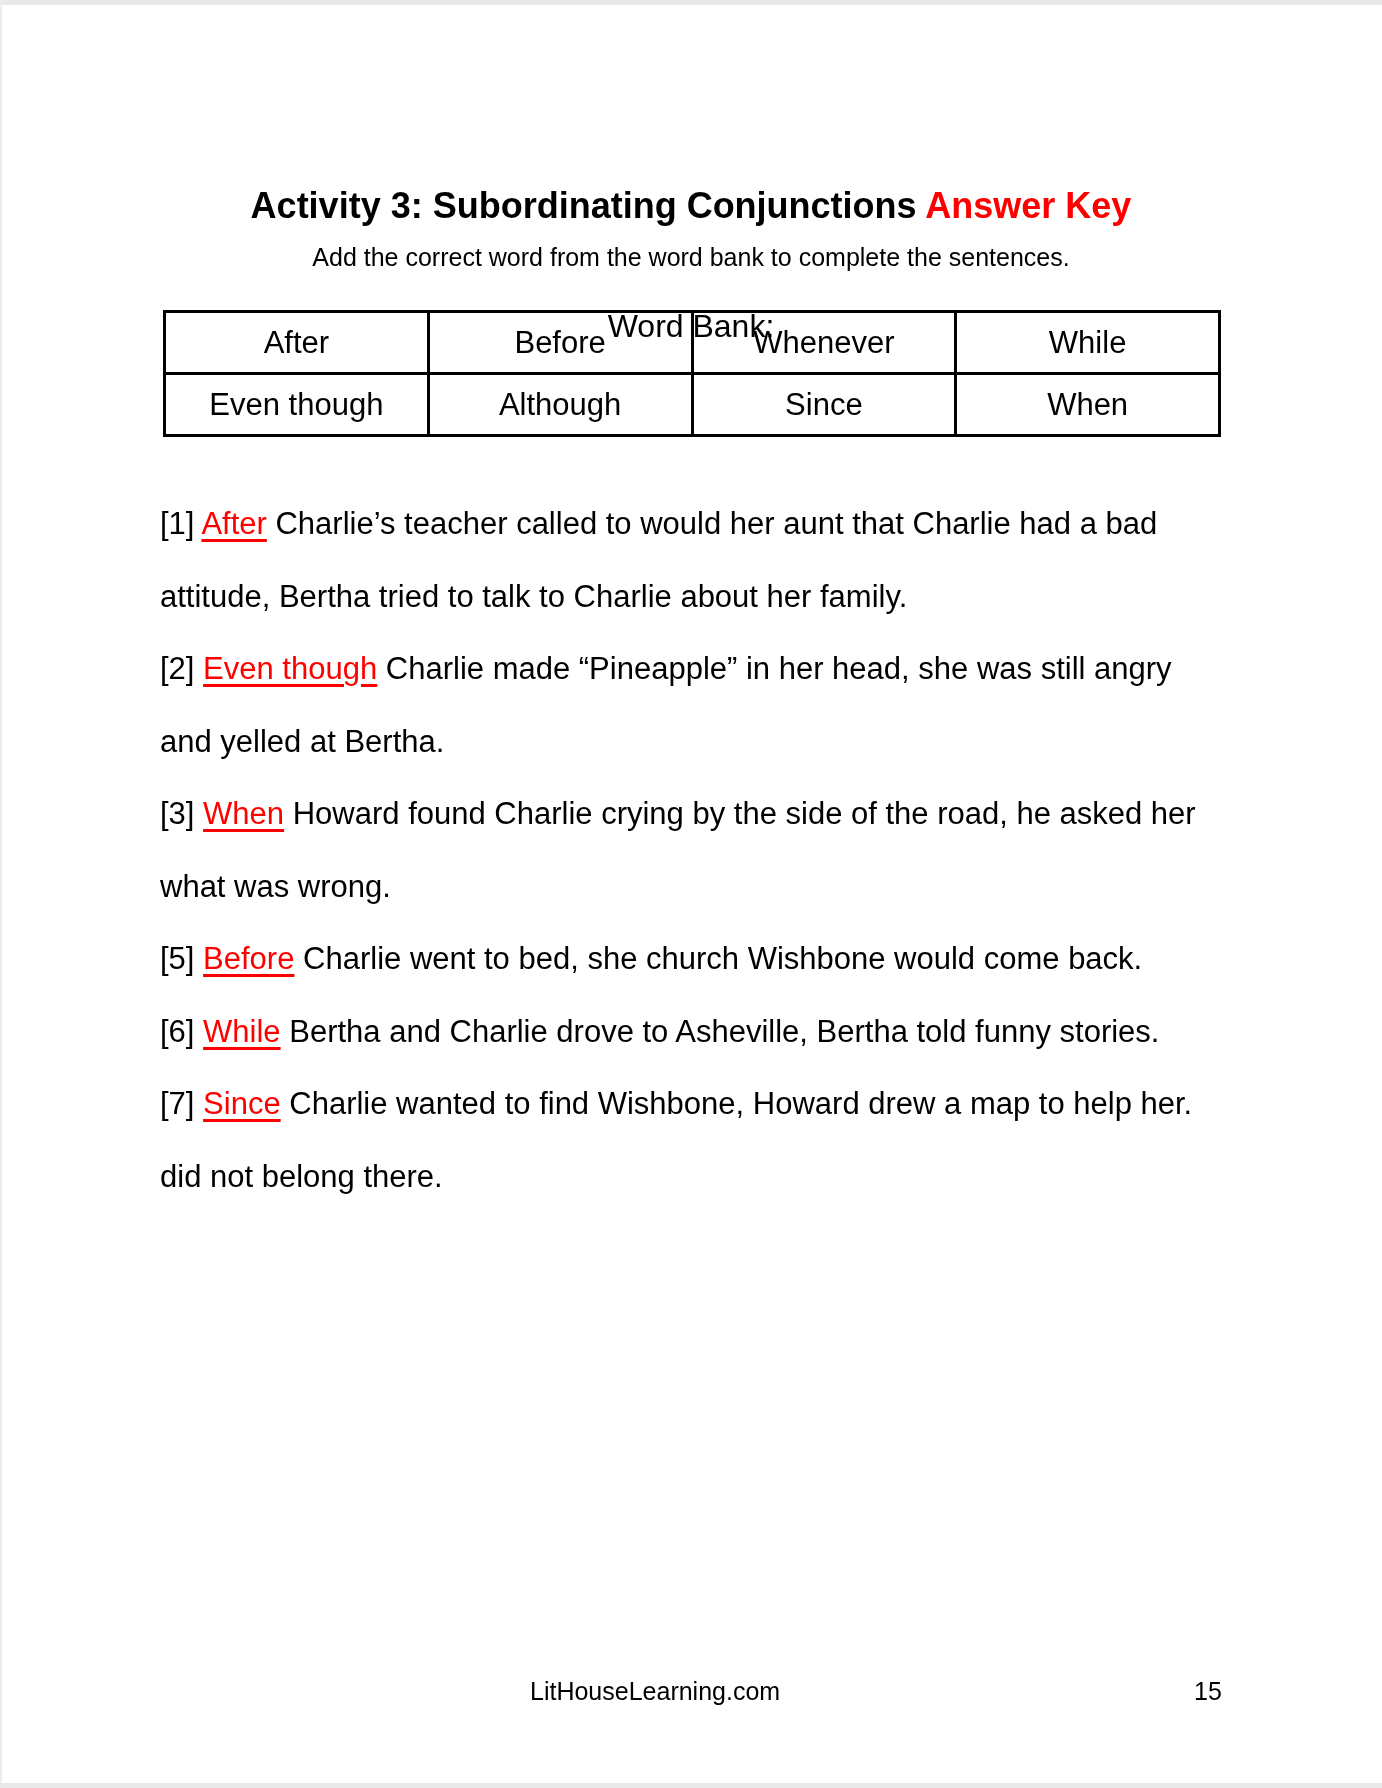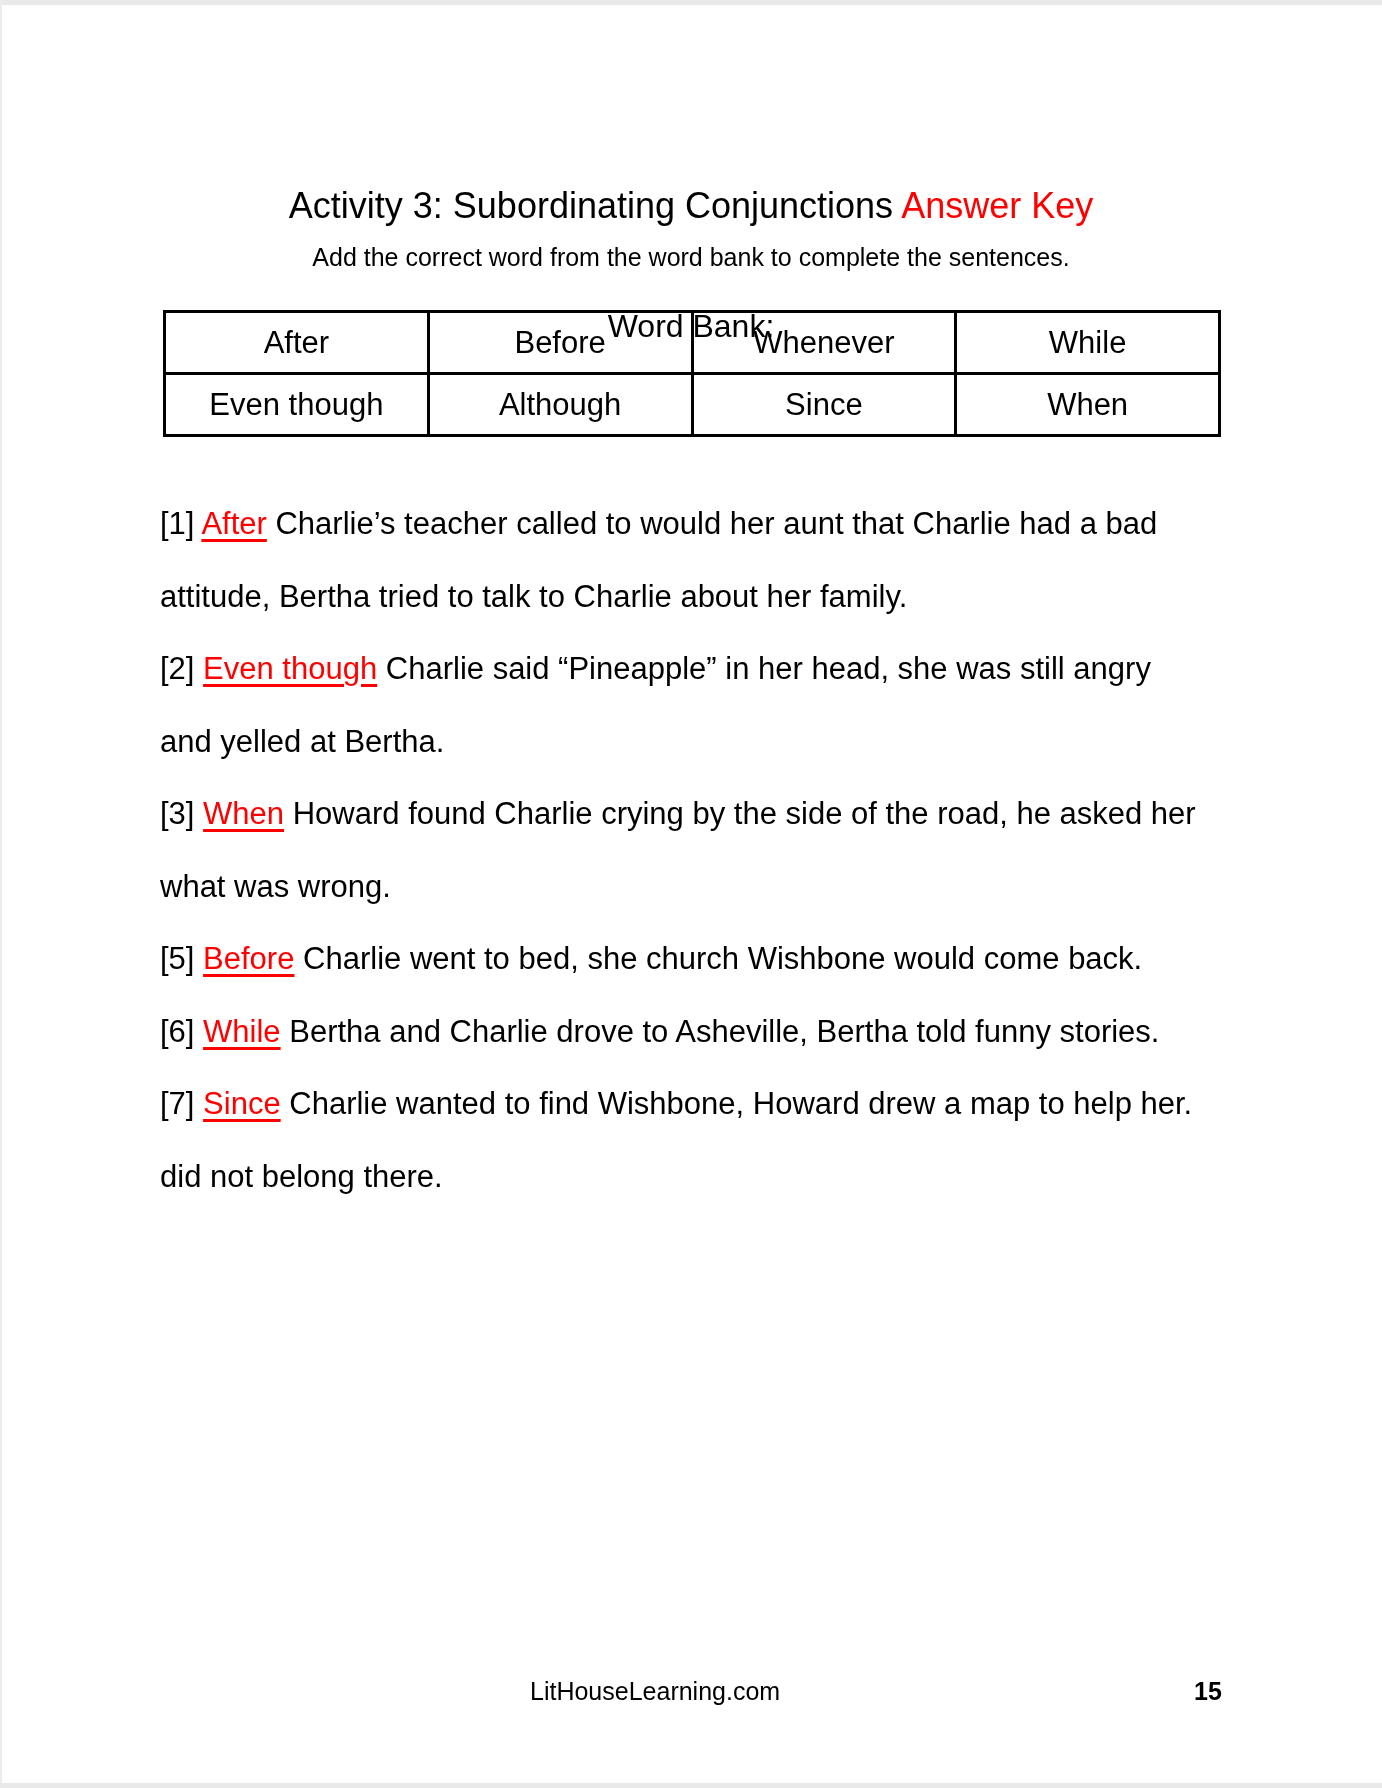--- a/index.html
+++ b/index.html
@@ -10,21 +10,21 @@
     font-family:"Liberation Sans", sans-serif;
     color:#000;
     overflow:hidden;
   }
   .edge-top{position:absolute;top:0;left:0;right:0;height:5px;background:#e9e9e9;}
   .edge-bottom{position:absolute;bottom:0;left:0;right:0;height:5px;background:#e9e9e9;}
   .edge-left{position:absolute;top:0;bottom:0;left:0;width:2px;background:#ececec;}
 
   .title{
     position:absolute;top:161px;left:0;width:100%;
-    text-align:center;font-size:36px;font-weight:normal;line-height:42px;
+    text-align:center;font-size:36px;font-weight:bold;line-height:42px;
     letter-spacing:0;
   }
   .title .red{color:#ff0000;}
   .subtitle{
     position:absolute;top:217px;left:0;width:100%;
     text-align:center;font-size:25px;line-height:30px;
   }
   .wb-label{
     position:absolute;top:276px;left:0;width:100%;
     text-align:center;font-size:32px;line-height:36px;
@@ -49,21 +49,21 @@
     text-decoration:underline;
     text-decoration-thickness:2.5px;
     text-underline-offset:5px;
   }
   .footer-site{
     position:absolute;left:530px;top:1676px;
     font-size:25px;line-height:30px;
   }
   .footer-page{
     position:absolute;left:1194px;top:1676px;
-    font-size:25px;line-height:30px;font-weight:bold;
+    font-size:25px;line-height:30px;
   }
 </style>
 </head>
 <body>
 
 <div class="page">
   <div class="edge-top"></div>
   <div class="edge-left"></div>
   <div class="edge-bottom"></div>
 
@@ -91,21 +91,21 @@
         </tr>
       </tbody>
   </table>
 
   <div class="sentences" id="sentences">
       <div>
         <div class="line"><span>[1]</span> <span class="answer">After</span> <span>Charlie’s teacher called to would her aunt that Charlie had a bad</span></div>
         <div class="line">attitude, Bertha tried to talk to Charlie about her family.</div>
       </div>
       <div>
-        <div class="line"><span>[2]</span> <span class="answer">Even though</span> <span>Charlie said “Pineapple” in her head, she was still angry</span></div>
+        <div class="line"><span>[2]</span> <span class="answer">Even though</span> <span>Charlie made “Pineapple” in her head, she was still angry</span></div>
         <div class="line">and yelled at Bertha.</div>
       </div>
       <div>
         <div class="line"><span>[3]</span> <span class="answer">When</span> <span>Howard found Charlie crying by the side of the road, he asked her</span></div>
         <div class="line">what was wrong.</div>
       </div>
       <div>
         <div class="line"><span>[5]</span> <span class="answer">Before</span> <span>Charlie went to bed, she church Wishbone would come back.</span></div>
       </div>
       <div>

